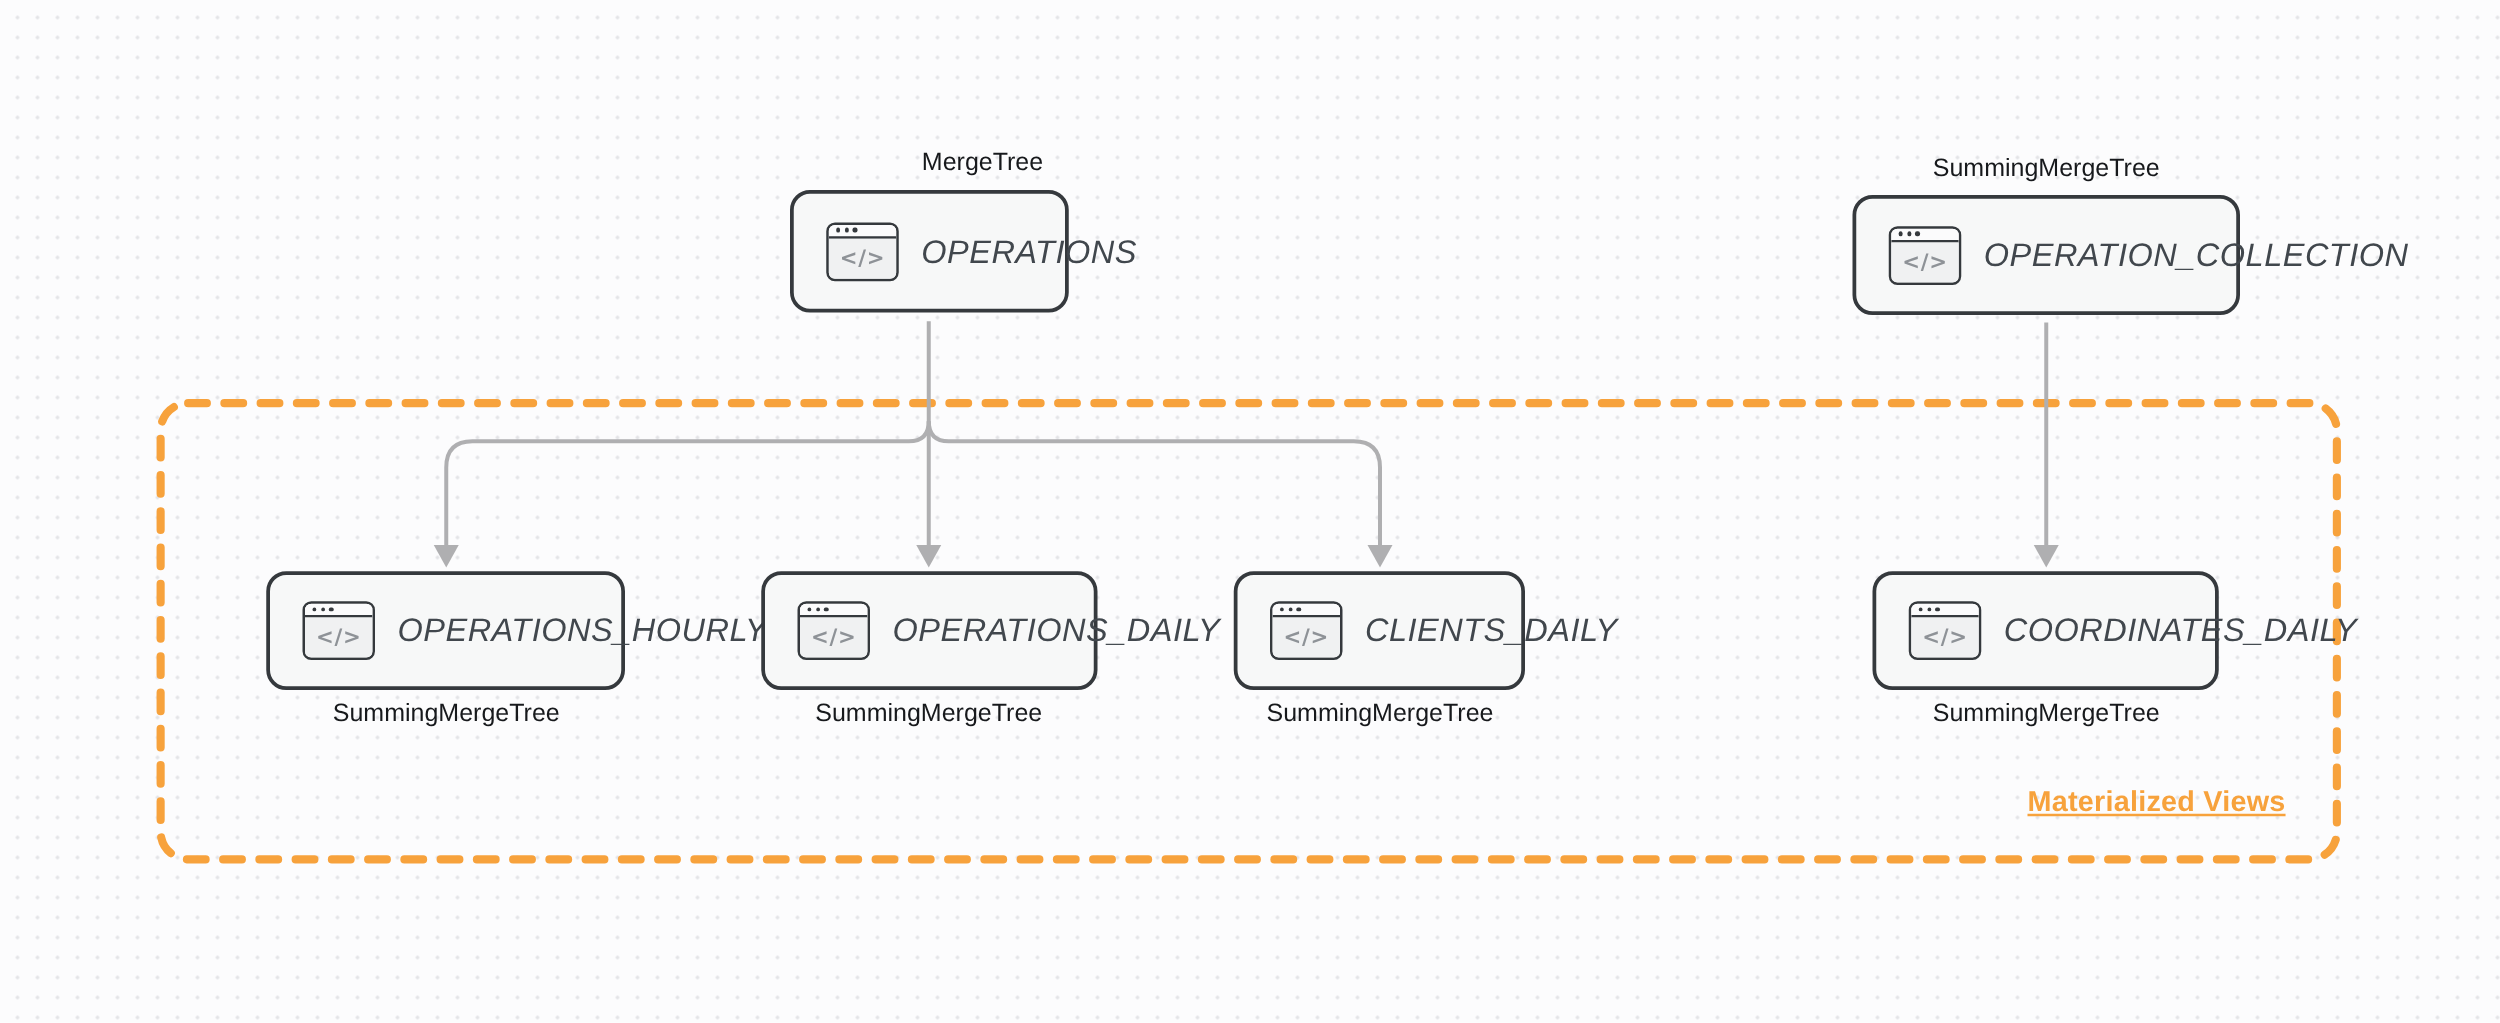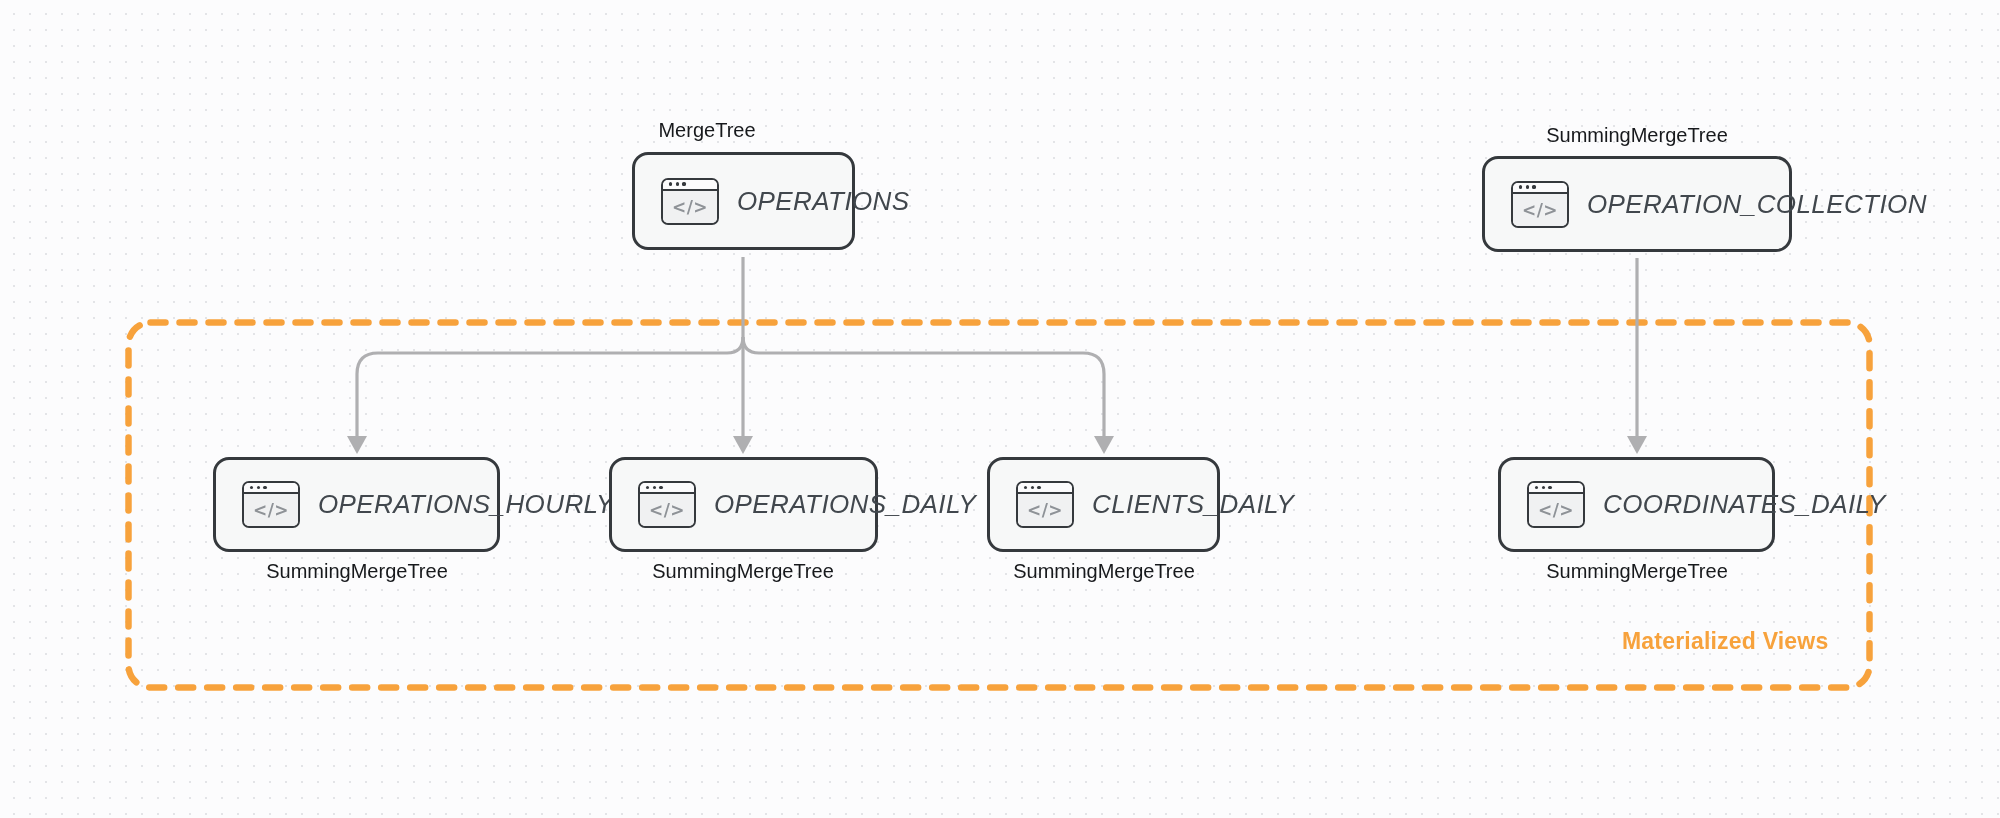--- a/index.html
+++ b/index.html
@@ -43,21 +43,21 @@
     flex:1;background:#F0F1F2;display:flex;align-items:center;justify-content:center;
     color:var(--icon-glyph);font-weight:700;font-size:17px;letter-spacing:.5px;
     font-family:"DejaVu Sans",sans-serif;
   }
   .engine-label{
     position:absolute;transform:translateX(-50%);white-space:nowrap;
     font-size:20px;font-weight:500;color:var(--text-dark);line-height:22px;
   }
   .group-label{
     position:absolute;left:1622px;top:628px;white-space:nowrap;
-    font-size:23px;font-weight:600;color:var(--accent-orange);letter-spacing:.2px;
+    font-size:23px;font-weight:600;color:var(--accent-orange);letter-spacing:.2px;text-decoration:underline;
   }
 </style>
 </head>
 <body>
 
 <div class="canvas">
 
   <svg class="overlay" viewBox="0 0 2000 818">
     <rect x="128.5" y="322.5" width="1741" height="365" rx="22" fill="none" stroke="var(--accent-orange)" stroke-width="6.5" stroke-linecap="round" stroke-dasharray="15 14"></rect>
     <g fill="none" stroke="var(--arrow-gray)" stroke-width="3.2">
@@ -67,21 +67,21 @@
       <path d="M1637,258 L1637,437"></path>
     </g>
     <g fill="var(--arrow-gray)" stroke="none">
       <path d="M347,436 L367,436 L357,454 Z"></path>
       <path d="M733,436 L753,436 L743,454 Z"></path>
       <path d="M1094,436 L1114,436 L1104,454 Z"></path>
       <path d="M1627,436 L1647,436 L1637,454 Z"></path>
     </g>
   </svg>
 
-  <div class="engine-label" style="left:707px;top:119px;">MergeTree</div>
+  <div class="engine-label" style="left:786px;top:119px;">MergeTree</div>
   <div class="engine-label" style="left:1637px;top:124px;">SummingMergeTree</div>
 
   <div class="node" style="left:632px;top:152px;width:223px;height:98px;">
     <span class="win">
       <span class="win-head">
           <i></i>
           <i></i>
           <i></i>
         </span>
       <span class="win-body">&lt;/&gt;</span>

